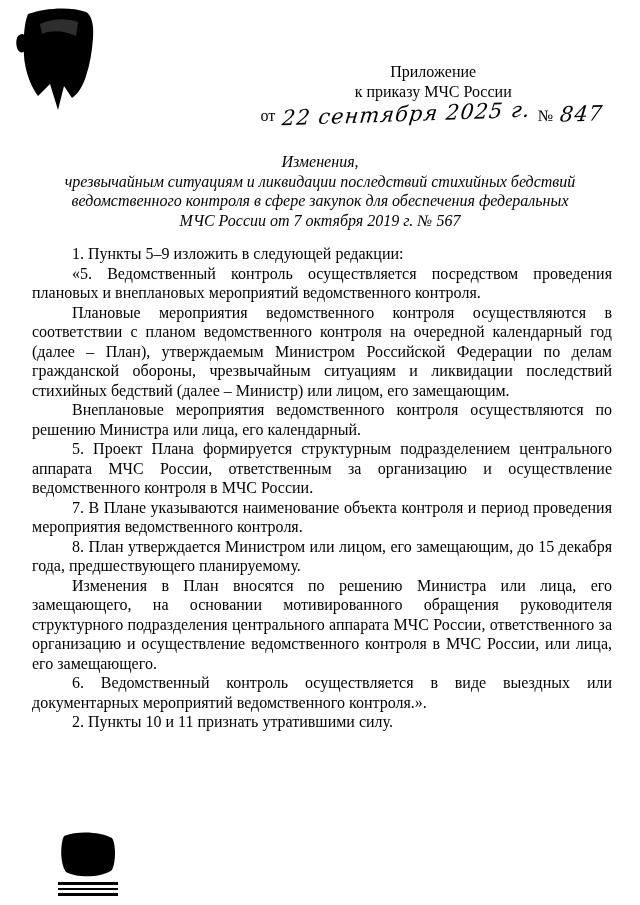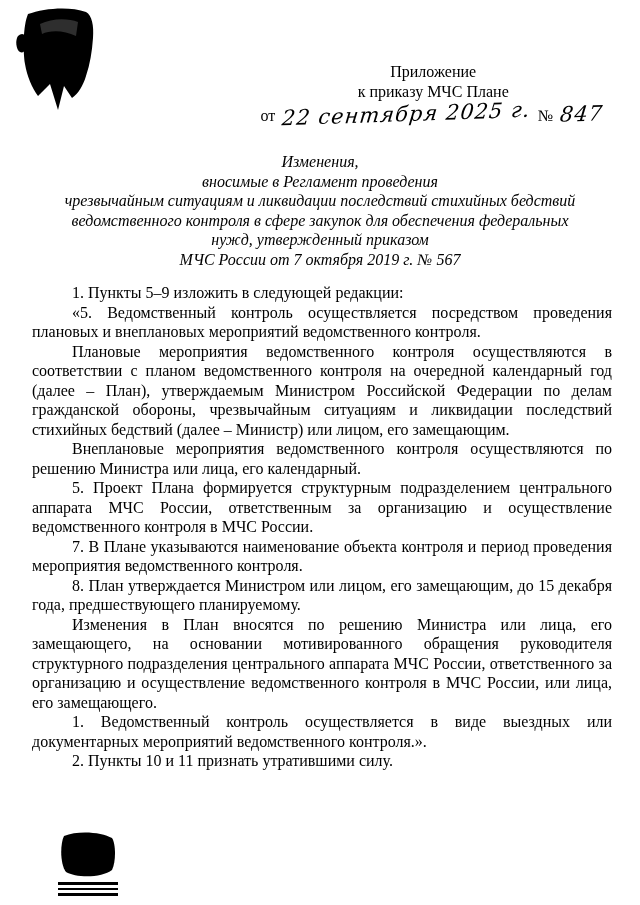--- a/index.html
+++ b/index.html
@@ -74,48 +74,46 @@
 <div class="page">
 
   <svg class="emblem" viewBox="0 0 94 112" aria-hidden="true">
     <path fill="#000" d="M18,8 C34,2 60,0 76,6 C82,9 84,20 83,32 C82,46 80,58 76,70 C73,80 68,88 62,92 L54,80 L48,104 L40,78 L28,90 C22,82 17,70 15,58 C13,44 13,20 18,8 Z"></path>
     <path fill="#000" d="M8,30 C12,26 16,28 17,34 C18,42 14,48 10,46 C6,44 5,34 8,30 Z"></path>
     <path fill="#fff" opacity="0.18" d="M30,18 C42,12 58,12 68,16 L66,30 C54,24 40,24 32,28 Z"></path>
   </svg>
 
   <div class="annex">
     <div>Приложение</div>
-    <div>к приказу МЧС Плане</div>
+    <div>к приказу МЧС России</div>
     <div class="annex-dateline">
       <span>от</span>
       <span class="hand">22 сентября 2025 г.</span>
       <span>№</span>
       <span class="hand">847</span>
     </div>
   </div>
 
   <div class="title">
     <div>Изменения,</div>
-    <div>вносимые в Регламент проведения</div>
     <div>чрезвычайным ситуациям и ликвидации последствий стихийных бедствий</div>
     <div>ведомственного контроля в сфере закупок для обеспечения федеральных</div>
-    <div>нужд, утвержденный приказом</div>
     <div>МЧС России от 7 октября 2019 г. № 567</div>
   </div>
 
   <div class="body-text">
     <p>1. Пункты 5–9 изложить в следующей редакции:</p>
     <p>«5. Ведомственный контроль осуществляется посредством проведения плановых и внеплановых мероприятий ведомственного контроля.</p>
     <p>Плановые мероприятия ведомственного контроля осуществляются в соответствии с планом ведомственного контроля на очередной календарный год (далее – План), утверждаемым Министром Российской Федерации по делам гражданской обороны, чрезвычайным ситуациям и ликвидации последствий стихийных бедствий (далее – Министр) или лицом, его замещающим.</p>
     <p>Внеплановые мероприятия ведомственного контроля осуществляются по решению Министра или лица, его календарный.</p>
     <p>5. Проект Плана формируется структурным подразделением центрального аппарата МЧС России, ответственным за организацию и осуществление ведомственного контроля в МЧС России.</p>
     <p>7. В Плане указываются наименование объекта контроля и период проведения мероприятия ведомственного контроля.</p>
     <p>8. План утверждается Министром или лицом, его замещающим, до 15 декабря года, предшествующего планируемому.</p>
     <p>Изменения в План вносятся по решению Министра или лица, его замещающего, на основании мотивированного обращения руководителя структурного подразделения центрального аппарата МЧС России, ответственного за организацию и осуществление ведомственного контроля в МЧС России, или лица, его замещающего.</p>
-    <p>1. Ведомственный контроль осуществляется в виде выездных или документарных мероприятий ведомственного контроля.».</p>
+    <p>6. Ведомственный контроль осуществляется в виде выездных или документарных мероприятий ведомственного контроля.».</p>
     <p>2. Пункты 10 и 11 признать утратившими силу.</p>
   </div>
 
   <svg class="stamp" viewBox="0 0 64 66" aria-hidden="true">
     <path fill="#000" d="M8,4 C22,-2 46,0 56,6 C60,12 60,30 56,38 C46,46 20,46 10,40 C4,32 4,12 8,4 Z"></path>
     <rect x="2" y="50" width="60" height="3" fill="#000"></rect>
     <rect x="2" y="56" width="60" height="2" fill="#000"></rect>
     <rect x="2" y="61" width="60" height="3" fill="#000"></rect>
   </svg>
 

